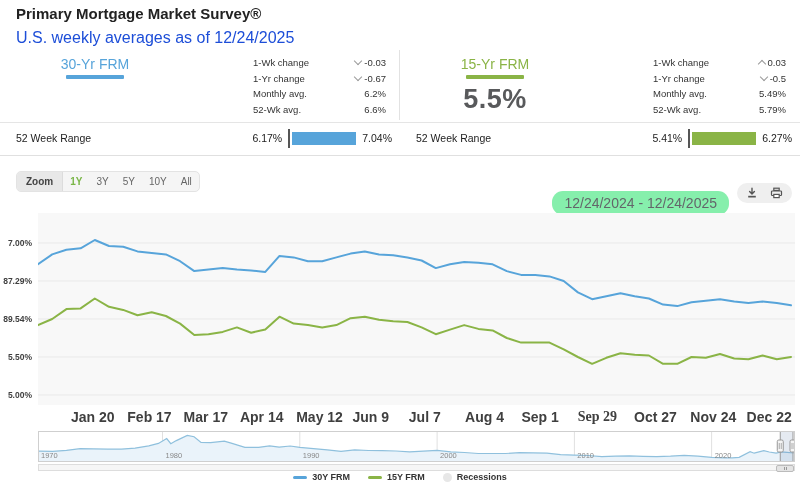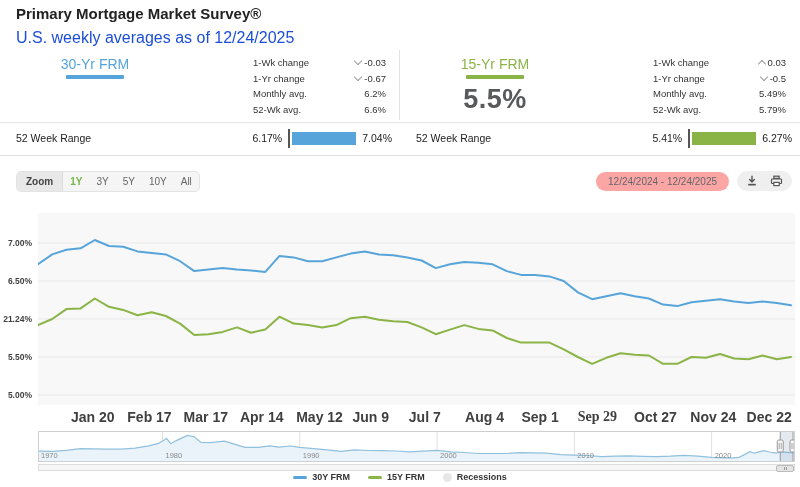--- a/index.html
+++ b/index.html
@@ -31,21 +31,21 @@
   .range-bar{width:64px;height:13px;margin-right:6px;}
 
   .toolbar{position:absolute;left:0;top:170px;width:800px;height:24px;}
   .zoom-group{position:absolute;left:16px;top:1px;display:inline-flex;align-items:stretch;border:1px solid #e3e3e3;
               border-radius:5px;overflow:hidden;background:#f5f5f5;font-size:10px;}
   .zoom-label{background:#e8e8e8;color:#444;font-weight:700;padding:4px 9px;border-right:1px solid #dcdcdc;}
   .zoom-opt{border:none;background:transparent;color:#666;font-size:10px;padding:4px 7px;cursor:pointer;
             font-family:"Liberation Sans",sans-serif;}
   .zoom-opt.active{color:#7ab648;font-weight:700;}
   .toolbar-right{position:absolute;right:8px;top:1px;display:flex;align-items:center;gap:8px;}
-  .date-pill{background:#fca5a5;color:#63666a;font-size:10px;padding:4px 12px;border-radius:11px;}
+  .date-pill{background:#86efac;color:#63666a;font-size:14px;padding:4px 12px;border-radius:11px;margin-top:20px;}
   .icon-pill{background:#efefef;border-radius:11px;padding:2px 8px;display:flex;gap:10px;align-items:center;}
   .icon-btn{border:none;background:transparent;padding:2px 1px;cursor:pointer;display:flex;align-items:center;}
 
   .chart-area{position:absolute;left:0;top:213px;width:800px;height:210px;}
   .plot-bg{position:absolute;left:38px;top:0;width:757px;height:192px;background:#f8f8f8;}
   #main-svg{position:absolute;left:38px;top:0;}
   .ylab{position:absolute;left:0;width:32px;text-align:right;font-size:8.5px;font-weight:700;color:#3f3f3f;}
   .xlab{position:absolute;top:196px;width:52px;text-align:left;font-size:14px;font-weight:700;color:#3f3f3f;}
 
   .navigator{position:absolute;left:38px;top:431px;width:755px;height:29px;border:1px solid #cfcfcf;background:#fff;}
@@ -195,22 +195,22 @@
         <line x1="0" x2="757" y1="30.0" y2="30.0" stroke="#e9e9e9" stroke-width="1"></line>
         <line x1="0" x2="757" y1="68.0" y2="68.0" stroke="#e9e9e9" stroke-width="1"></line>
         <line x1="0" x2="757" y1="106.0" y2="106.0" stroke="#e9e9e9" stroke-width="1"></line>
         <line x1="0" x2="757" y1="144.0" y2="144.0" stroke="#e9e9e9" stroke-width="1"></line>
         <line x1="0" x2="757" y1="182.0" y2="182.0" stroke="#e9e9e9" stroke-width="1"></line>
         <polyline points="0.0,51.3 14.2,41.4 28.4,36.8 42.6,35.3 56.8,27.0 71.0,33.0 85.2,33.8 99.5,38.4 113.7,39.9 127.9,41.4 142.1,48.2 156.3,58.1 170.5,56.6 184.7,55.1 198.9,56.6 213.1,57.4 227.3,58.9 241.5,42.9 255.7,44.4 269.9,48.2 284.2,48.2 298.4,44.4 312.6,40.6 326.8,38.4 341.0,41.4 355.2,42.2 369.4,44.4 383.6,47.5 397.8,55.1 412.0,51.3 426.2,49.0 440.4,49.8 454.6,51.3 468.8,58.1 483.1,61.9 497.3,61.9 511.5,63.4 525.7,68.0 539.9,79.4 554.1,86.2 568.3,83.2 582.5,80.2 596.7,83.2 610.9,85.5 625.1,91.6 639.3,93.1 653.5,89.3 667.8,87.8 682.0,86.2 696.2,88.5 710.4,90.0 724.6,88.5 738.8,90.0 753.0,92.3" fill="none" stroke="#57a4da" stroke-width="2" stroke-linejoin="round" stroke-linecap="round"></polyline>
         <polyline points="0.0,112.1 14.2,106.0 28.4,96.1 42.6,95.4 56.8,85.5 71.0,93.8 85.2,96.9 99.5,102.2 113.7,99.2 127.9,103.0 142.1,110.6 156.3,122.0 170.5,121.2 184.7,118.9 198.9,114.4 213.1,119.7 227.3,116.6 241.5,103.7 255.7,110.6 269.9,112.1 284.2,114.4 298.4,112.1 312.6,105.2 326.8,103.7 341.0,106.8 355.2,108.3 369.4,109.0 383.6,114.4 397.8,121.2 412.0,116.6 426.2,112.1 440.4,115.9 454.6,117.4 468.8,125.0 483.1,129.6 497.3,129.6 511.5,129.6 525.7,136.4 539.9,144.0 554.1,150.8 568.3,144.8 582.5,140.2 596.7,141.7 610.9,142.5 625.1,150.8 639.3,150.8 653.5,144.0 667.8,144.8 682.0,141.0 696.2,145.5 710.4,146.3 724.6,142.5 738.8,146.3 753.0,144.0" fill="none" stroke="#8ab446" stroke-width="2" stroke-linejoin="round" stroke-linecap="round"></polyline>
       </svg>
     <div id="ylabels">
         <div class="ylab" style="top: 25px;">7.00%</div>
-        <div class="ylab" style="top: 63px;">6.50%</div>
-        <div class="ylab" style="top: 101px;">21.24%</div>
+        <div class="ylab" style="top: 63px;">87.29%</div>
+        <div class="ylab" style="top: 101px;">89.54%</div>
         <div class="ylab" style="top: 139px;">5.50%</div>
         <div class="ylab" style="top: 177px;">5.00%</div>
       </div>
     <div id="xlabels">
         <div class="xlab" style="left: 71px;">Jan 20</div>
         <div class="xlab" style="left: 127.3px;">Feb 17</div>
         <div class="xlab" style="left: 183.6px;">Mar 17</div>
         <div class="xlab" style="left: 239.9px;">Apr 14</div>
         <div class="xlab" style="left: 296.2px;">May 12</div>
         <div class="xlab" style="left: 352.5px;">Jun 9</div>

